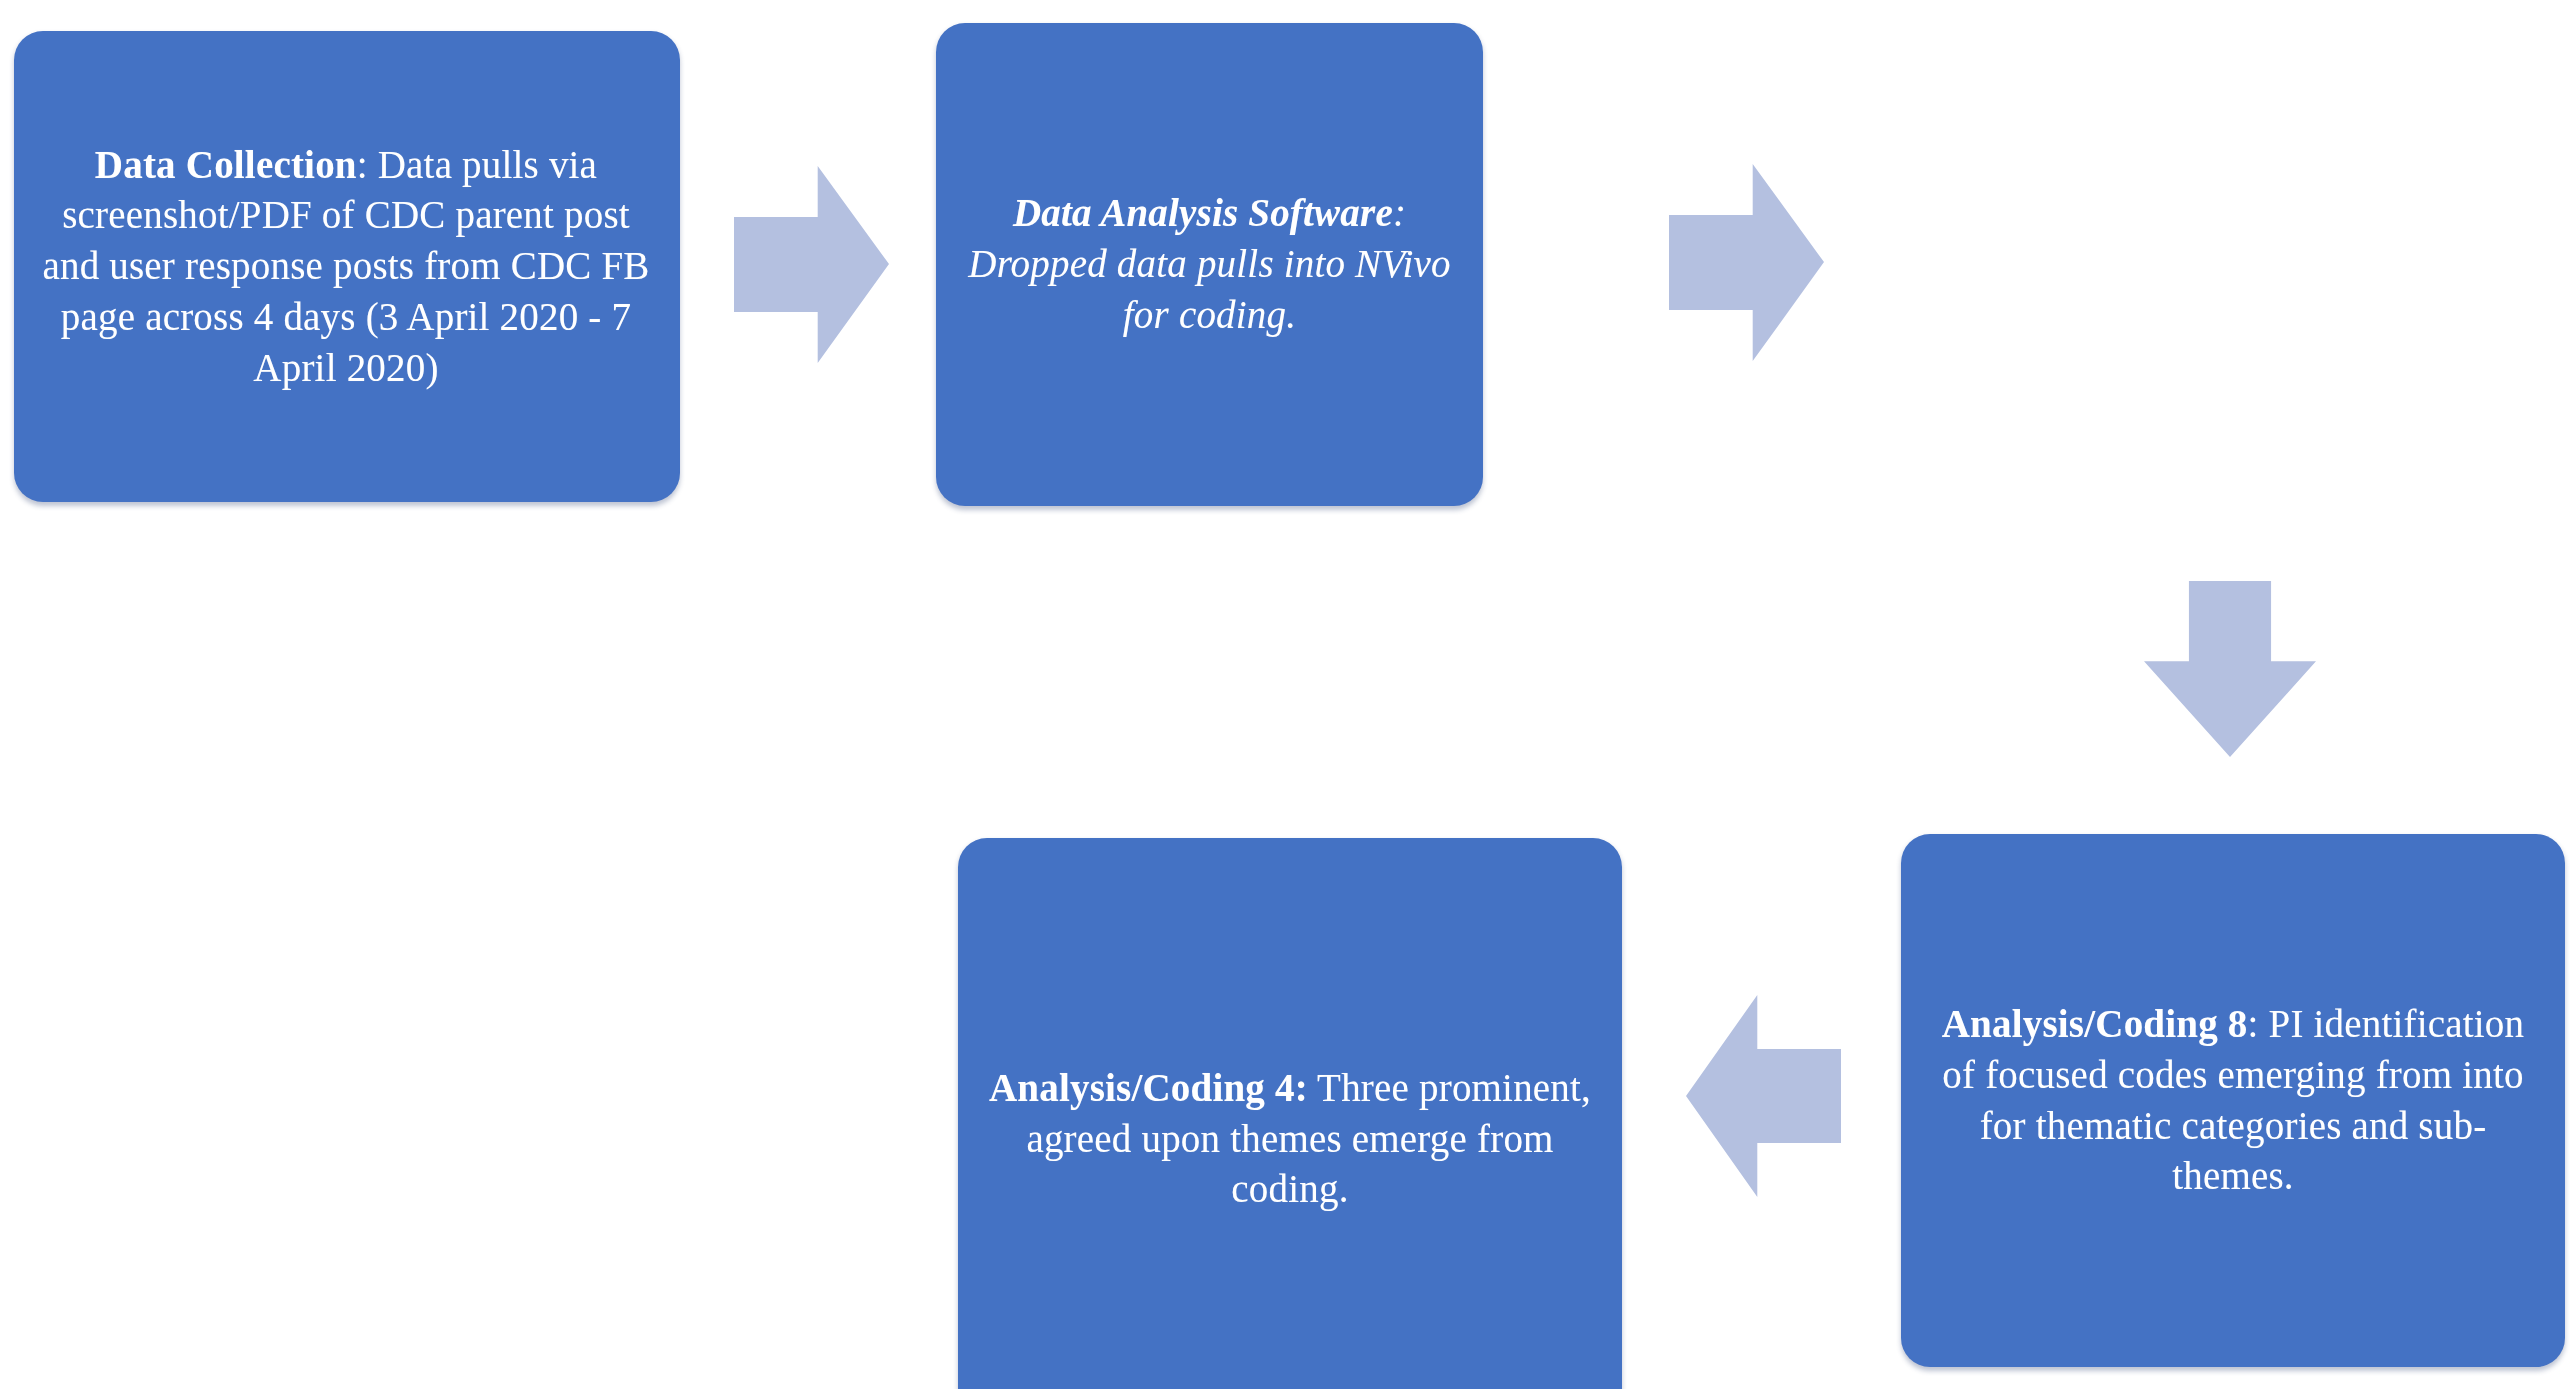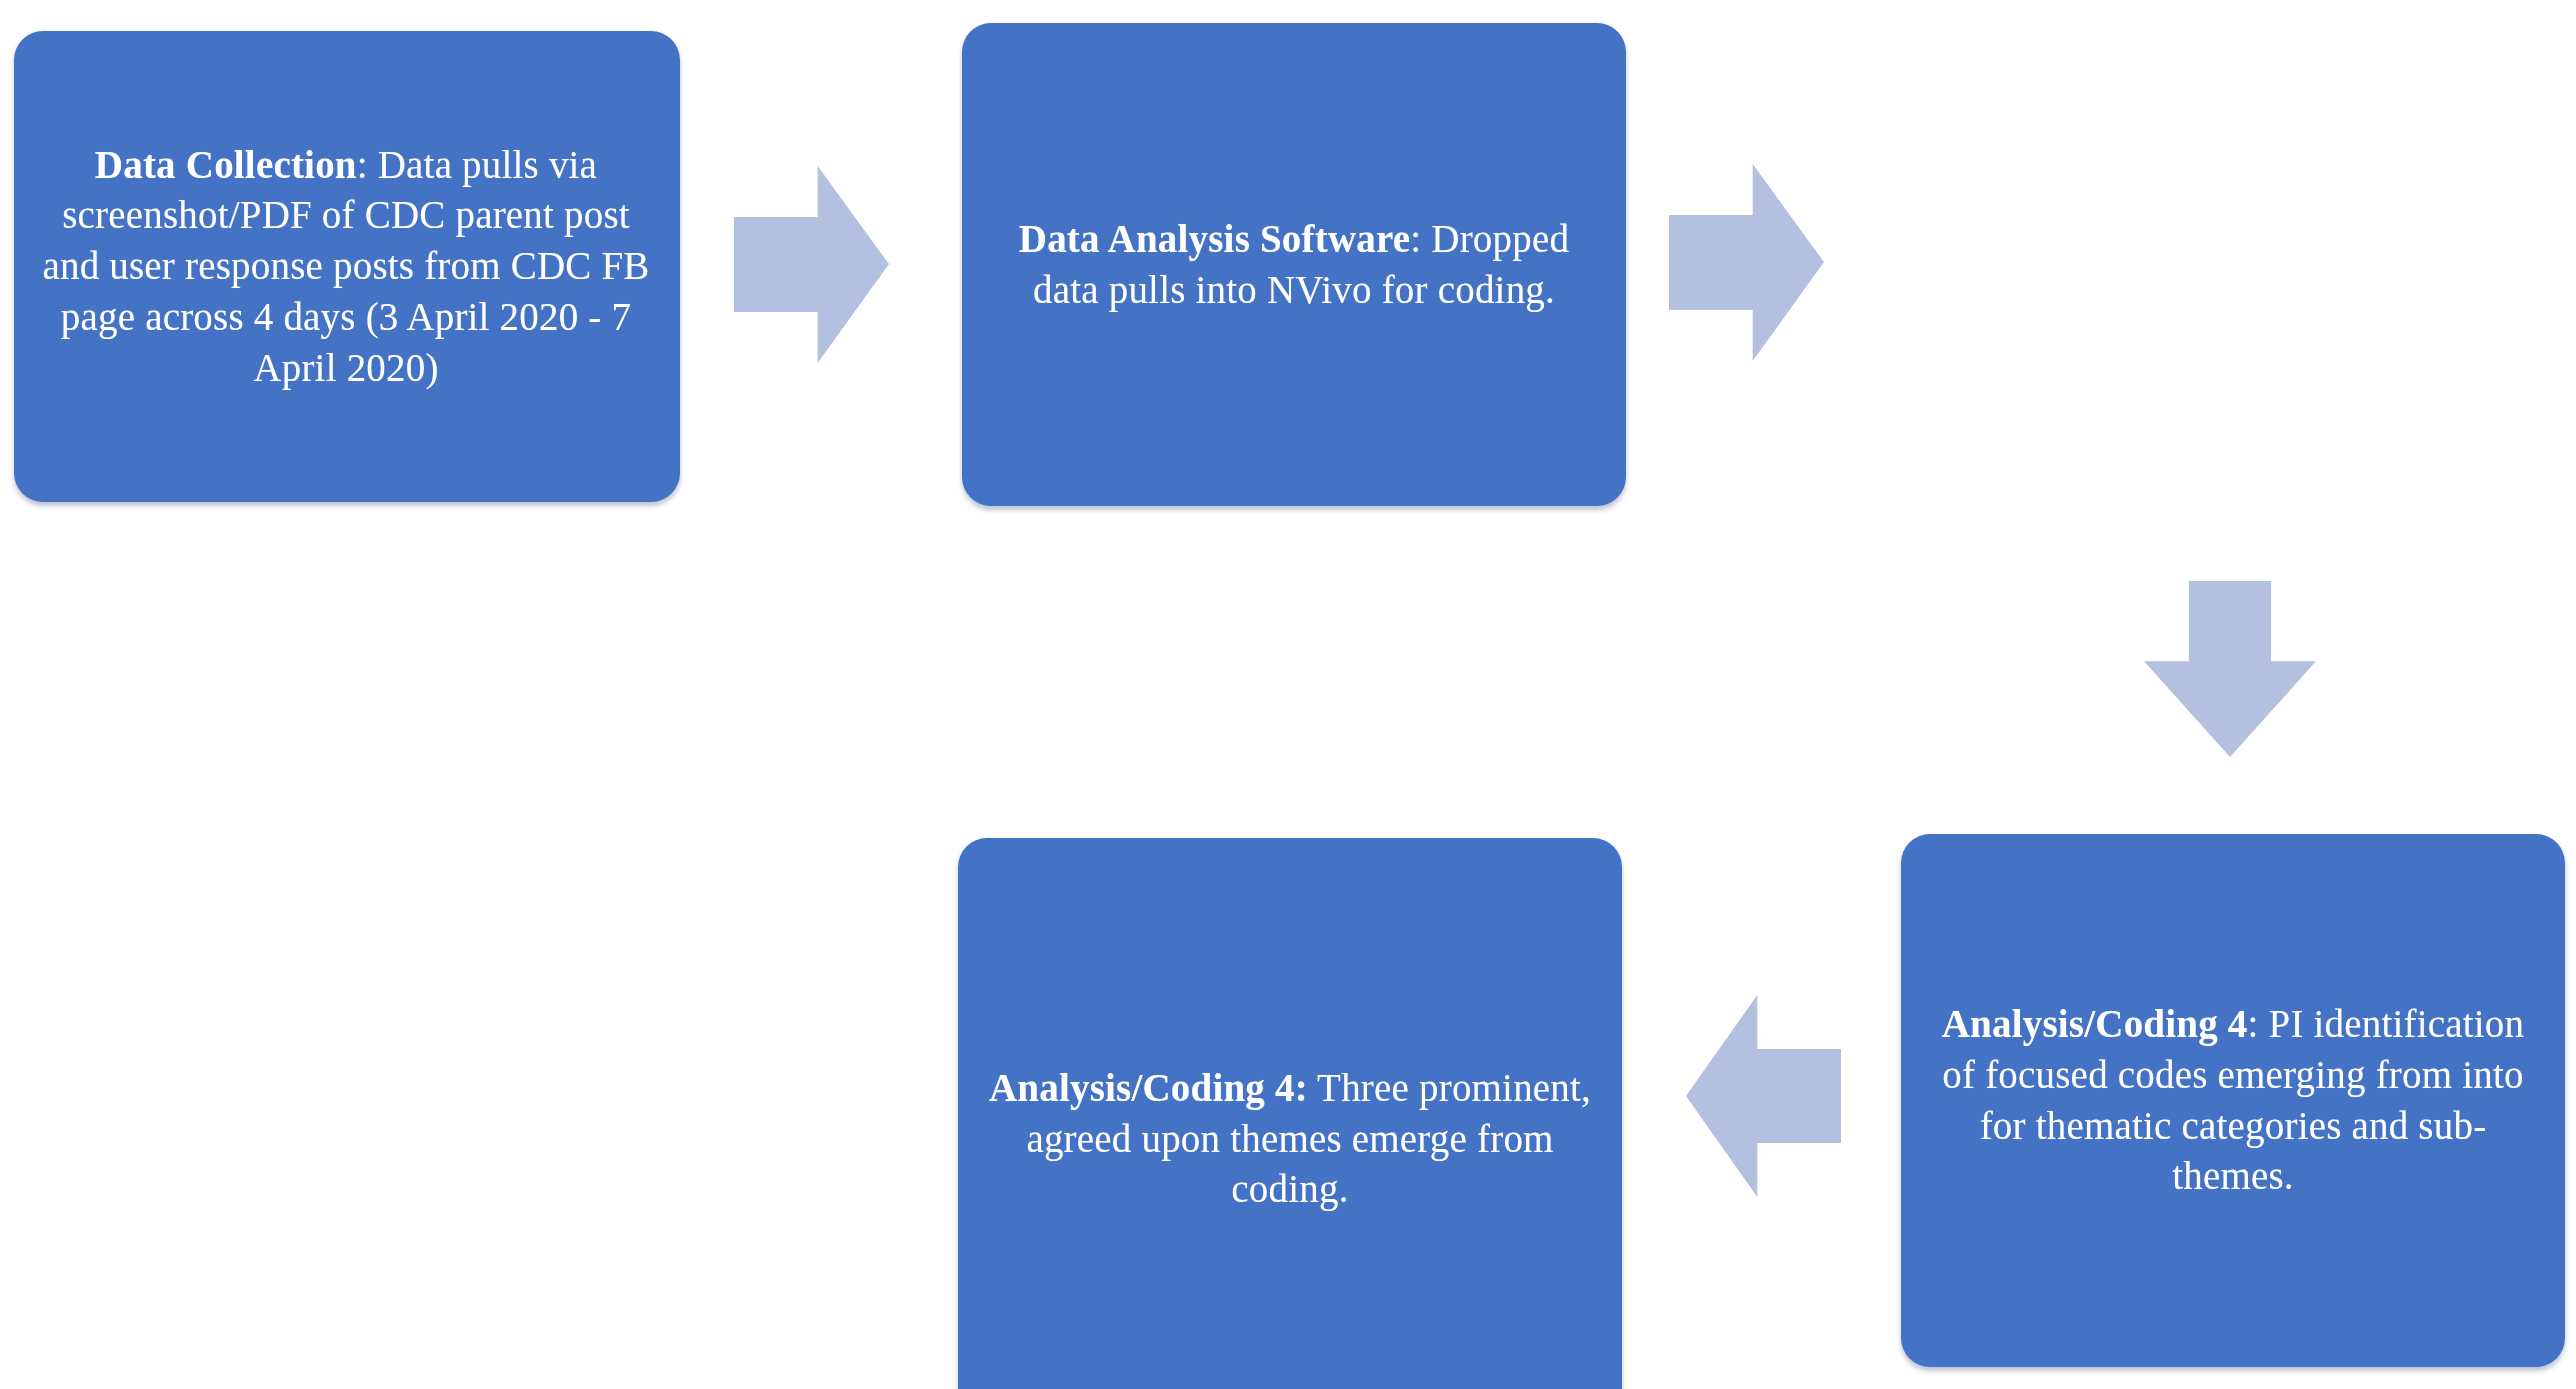--- a/index.html
+++ b/index.html
@@ -36,21 +36,21 @@
     line-height: 1.30;
     letter-spacing: 0.2px;
     text-shadow: 0 0 0.8px rgba(255,255,255,0.35);
     white-space: pre-line;
   }
   .node .node-text b {
     font-weight: bold;
   }
   
   #node-data-collection     { left: 14px;   top: 31px;   width: 666px;  height: 471px; padding-left: 24px; }
-  #node-data-software       { left: 962px; top: 23px;   width: 664px;  height: 483px; }
+  #node-data-software       { left: 936px; top: 23px;   width: 547px;  height: 483px; font-style: italic; }
   #node-coding-1            { left: 1899px; top: 19.3px;   width: 666px;  height: 483px; }
   #node-coding-2            { left: 1901px; top: 834px; width: 664px;  height: 533px; }
   #node-coding-4            { left: 958px; top: 838px; width: 664px;  height: 602px; }
 
   
   .arrow {
     position: absolute;
   }
   .arrow svg { display: block; width: 100%; height: 100%; }
   #arrow-1 { left: 734px;  top: 166px;  width: 155px; height: 197px; }
@@ -66,21 +66,21 @@
   <div class="node" id="node-data-collection">
     <div class="node-text"><b>Data Collection</b><span>: Data pulls via screenshot/PDF of CDC parent post and user response posts from CDC FB page across 4 days (3 April 2020 - 7 April 2020)</span></div>
   </div>
 
   <div class="node" id="node-data-software">
     <div class="node-text"><b>Data Analysis Software</b><span>: Dropped data pulls into NVivo for coding.</span></div>
   </div>
 
 
   <div class="node" id="node-coding-2">
-    <div class="node-text"><b>Analysis/Coding 4</b><span>: PI identification of focused codes emerging from into for thematic categories and sub-themes.</span></div>
+    <div class="node-text"><b>Analysis/Coding 8</b><span>: PI identification of focused codes emerging from into for thematic categories and sub-themes.</span></div>
   </div>
 
   <div class="node" id="node-coding-4">
     <div class="node-text"><b>Analysis/Coding 4:</b><span>  Three prominent, agreed upon themes emerge from coding.</span></div>
   </div>
 
   <div class="arrow" id="arrow-1">
     <svg viewBox="0 0 200 255" preserveAspectRatio="none" aria-hidden="true">
       <polygon points="0,66 108,66 108,0 200,127 108,255 108,189 0,189" fill="#B4C0E0"></polygon>
     </svg>

